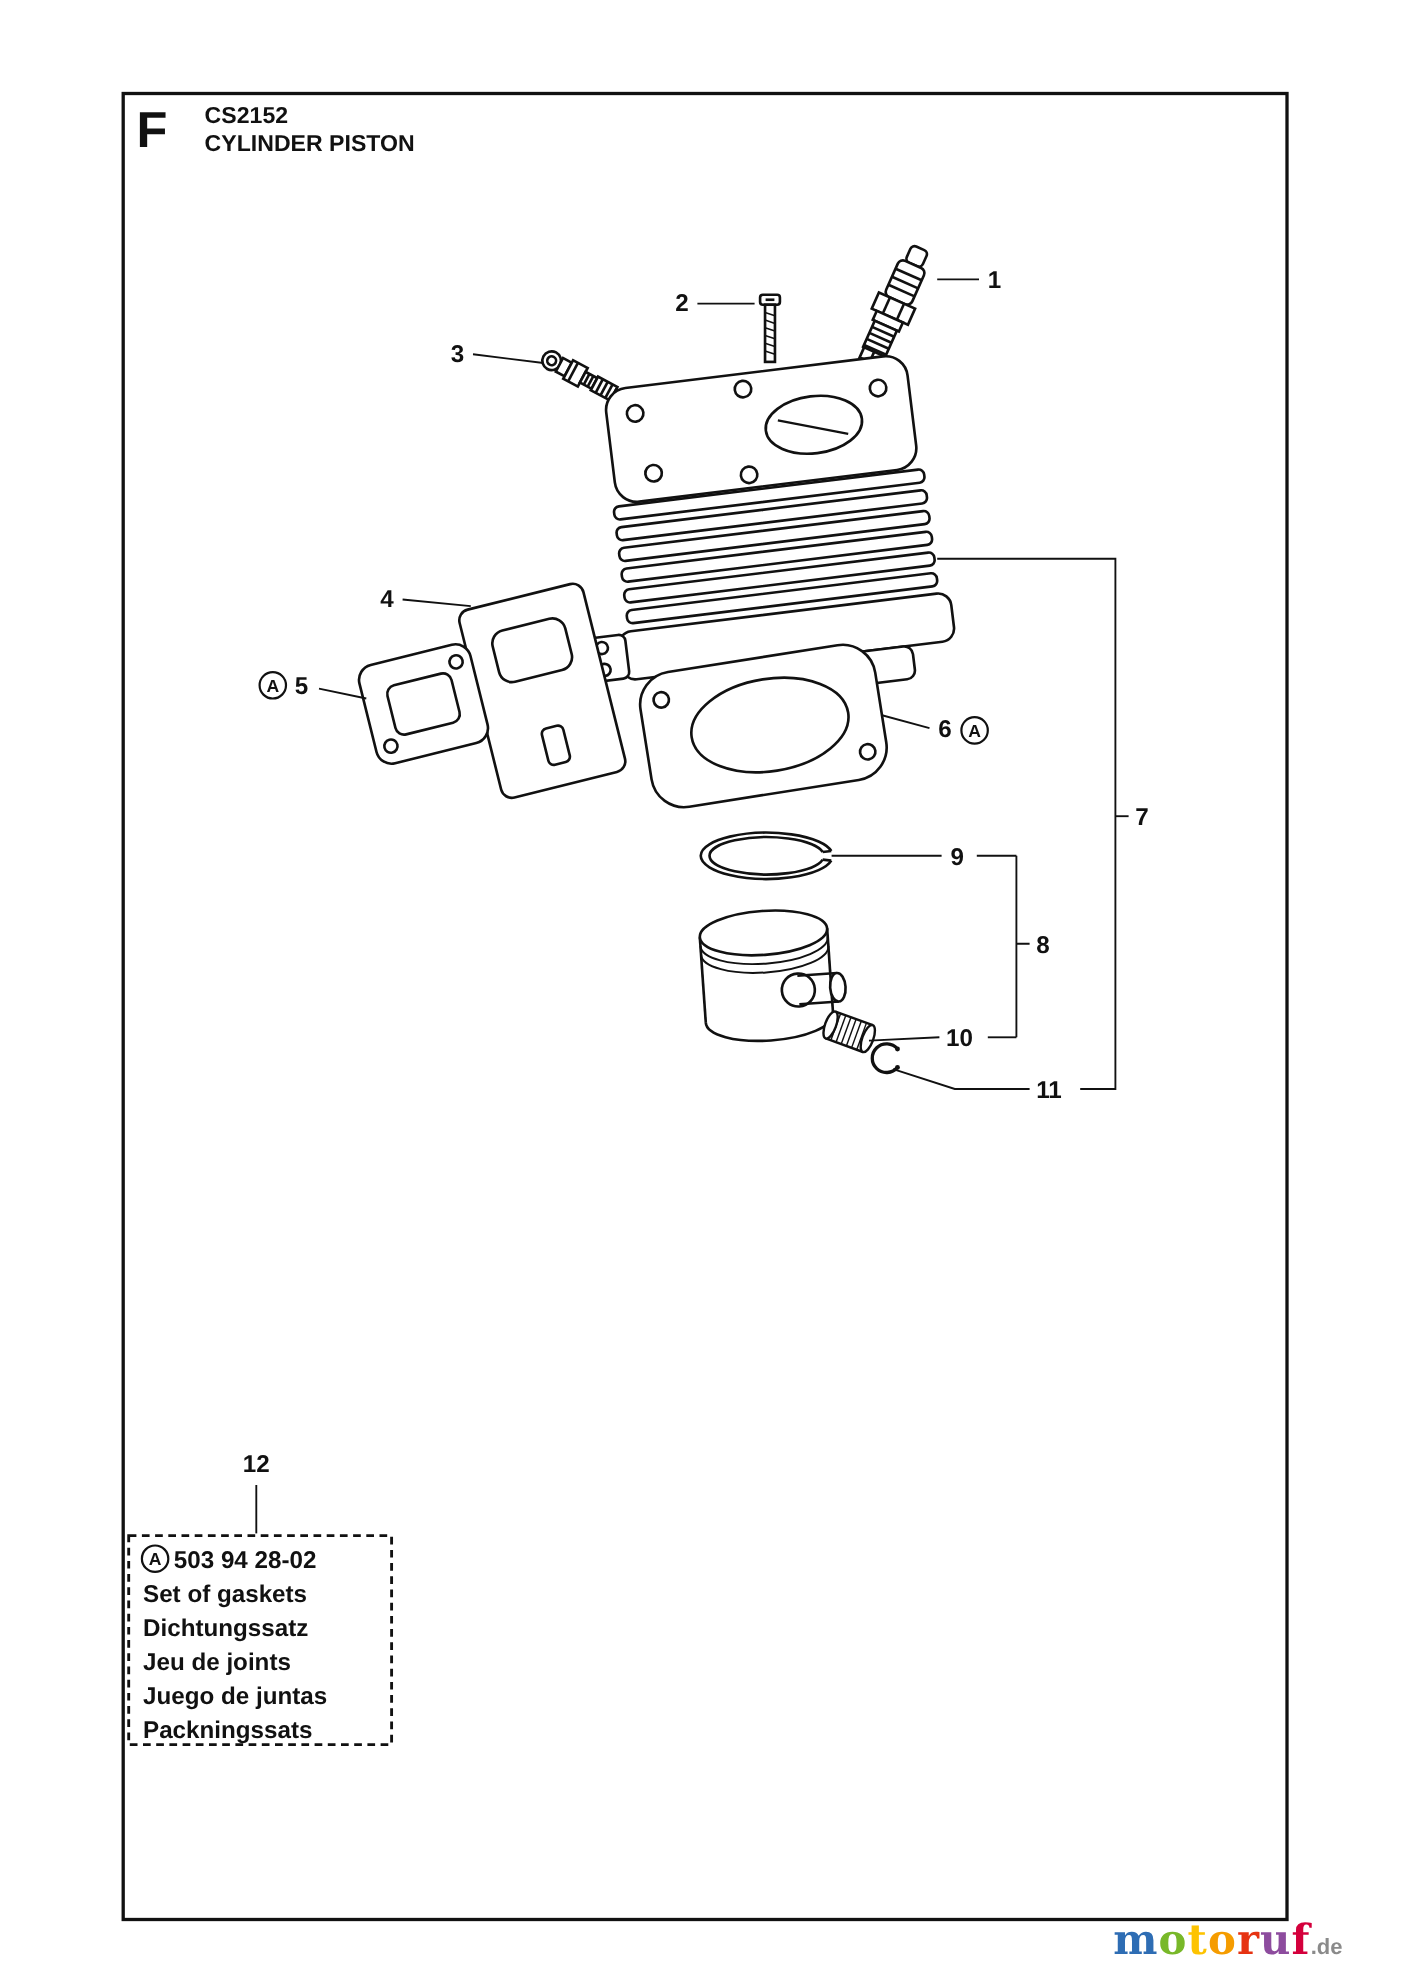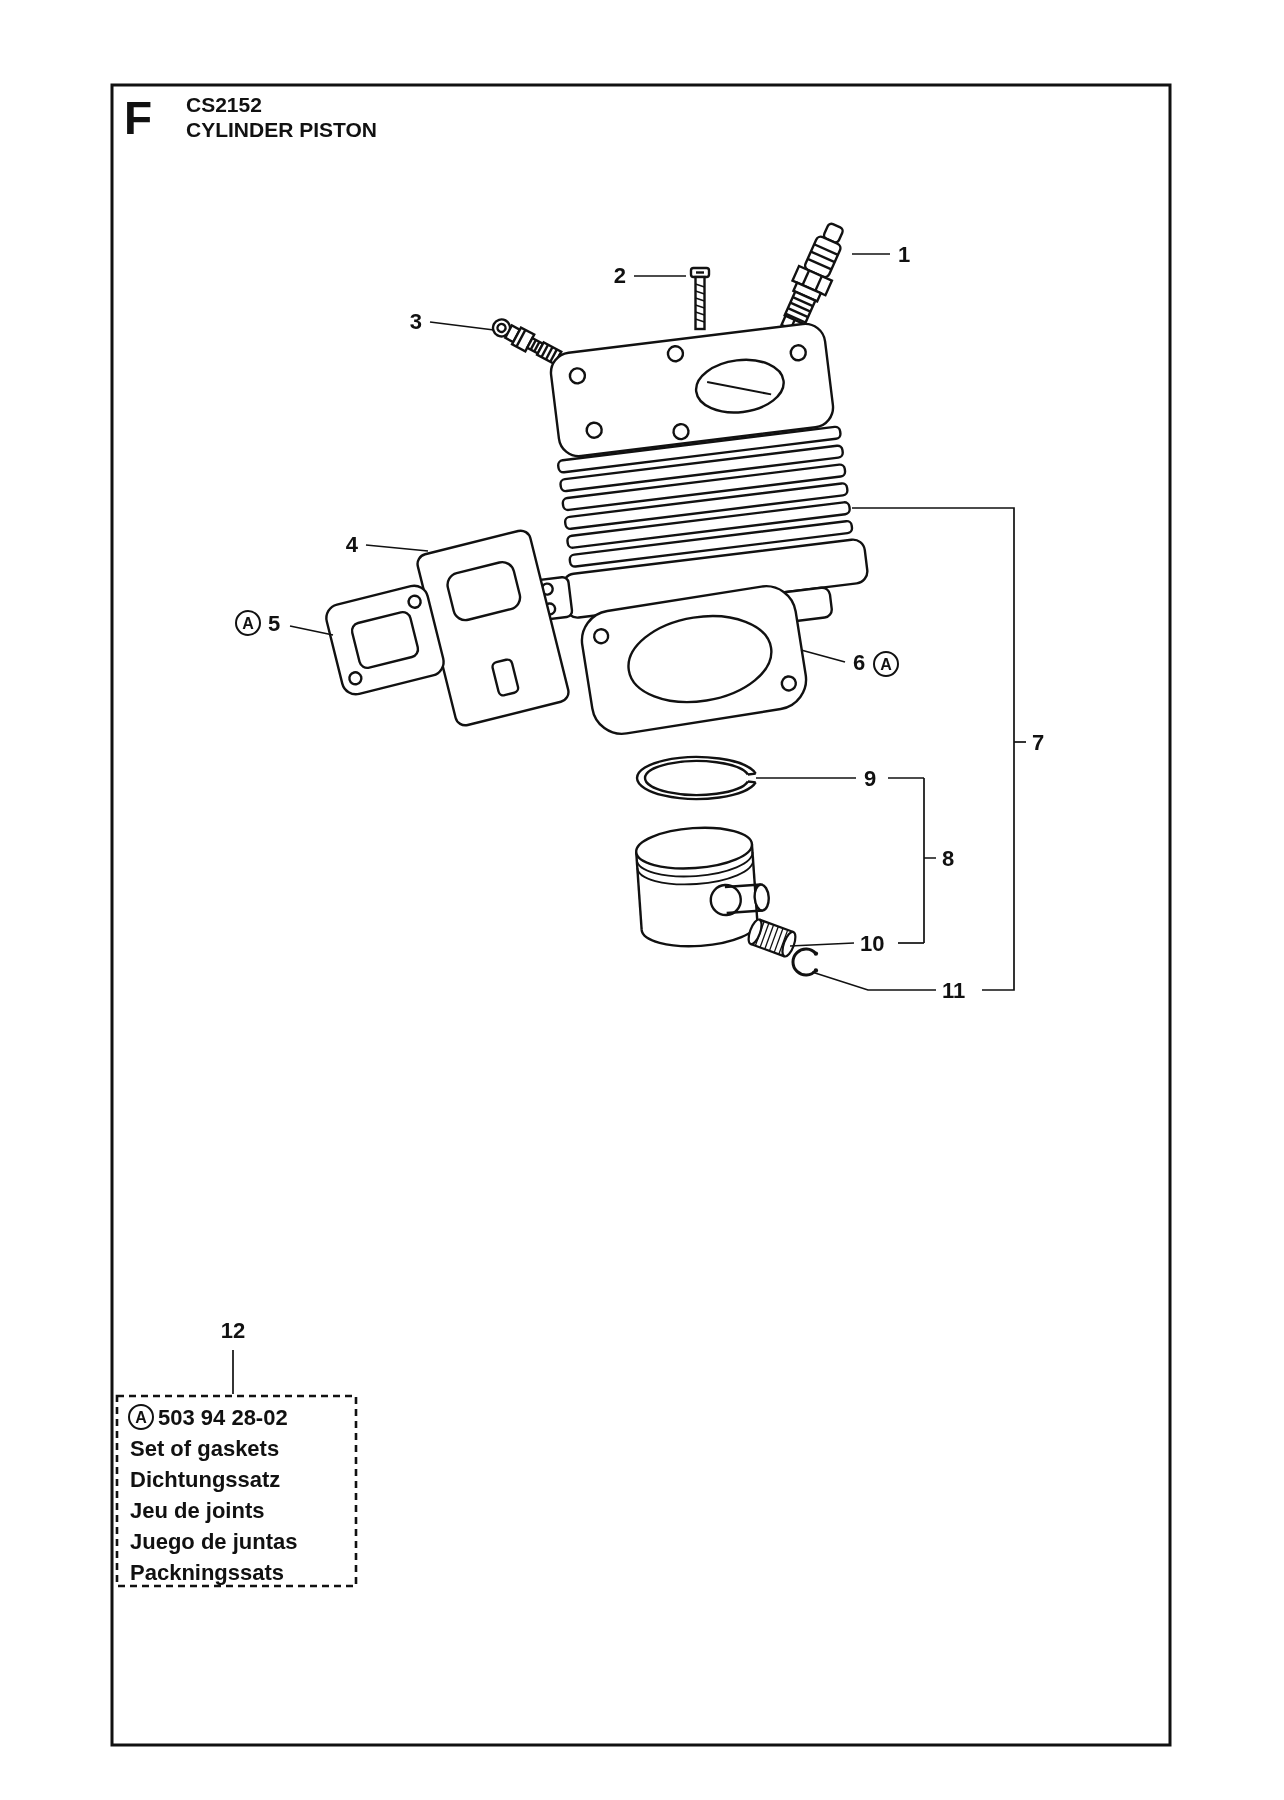--- a/index.html
+++ b/index.html
@@ -210,14 +210,17 @@
     <text x="158" y="1425" font-size="22">503 94 28-02</text>
     <text x="130" y="1456" font-size="22">Set of gaskets</text>
     <text x="130" y="1487" font-size="22">Dichtungssatz</text>
     <text x="130" y="1518" font-size="22">Jeu de joints</text>
     <text x="130" y="1549" font-size="22">Juego de juntas</text>
     <text x="130" y="1580" font-size="22">Packningssats</text>
   </g>
 
 </svg>
 
-
+<div class="watermark">
+  <span style="color: rgb(46, 109, 180);">m</span><span style="color: rgb(120, 184, 41);">o</span><span style="color: rgb(253, 195, 0);">t</span><span style="color: rgb(245, 156, 0);">o</span><span style="color: rgb(230, 51, 18);">r</span><span style="color: rgb(141, 76, 158);">u</span><span style="color: rgb(212, 0, 60);">f</span><span class="suffix">.de</span>
 </div>
 
+</div>
+
 </body></html>

